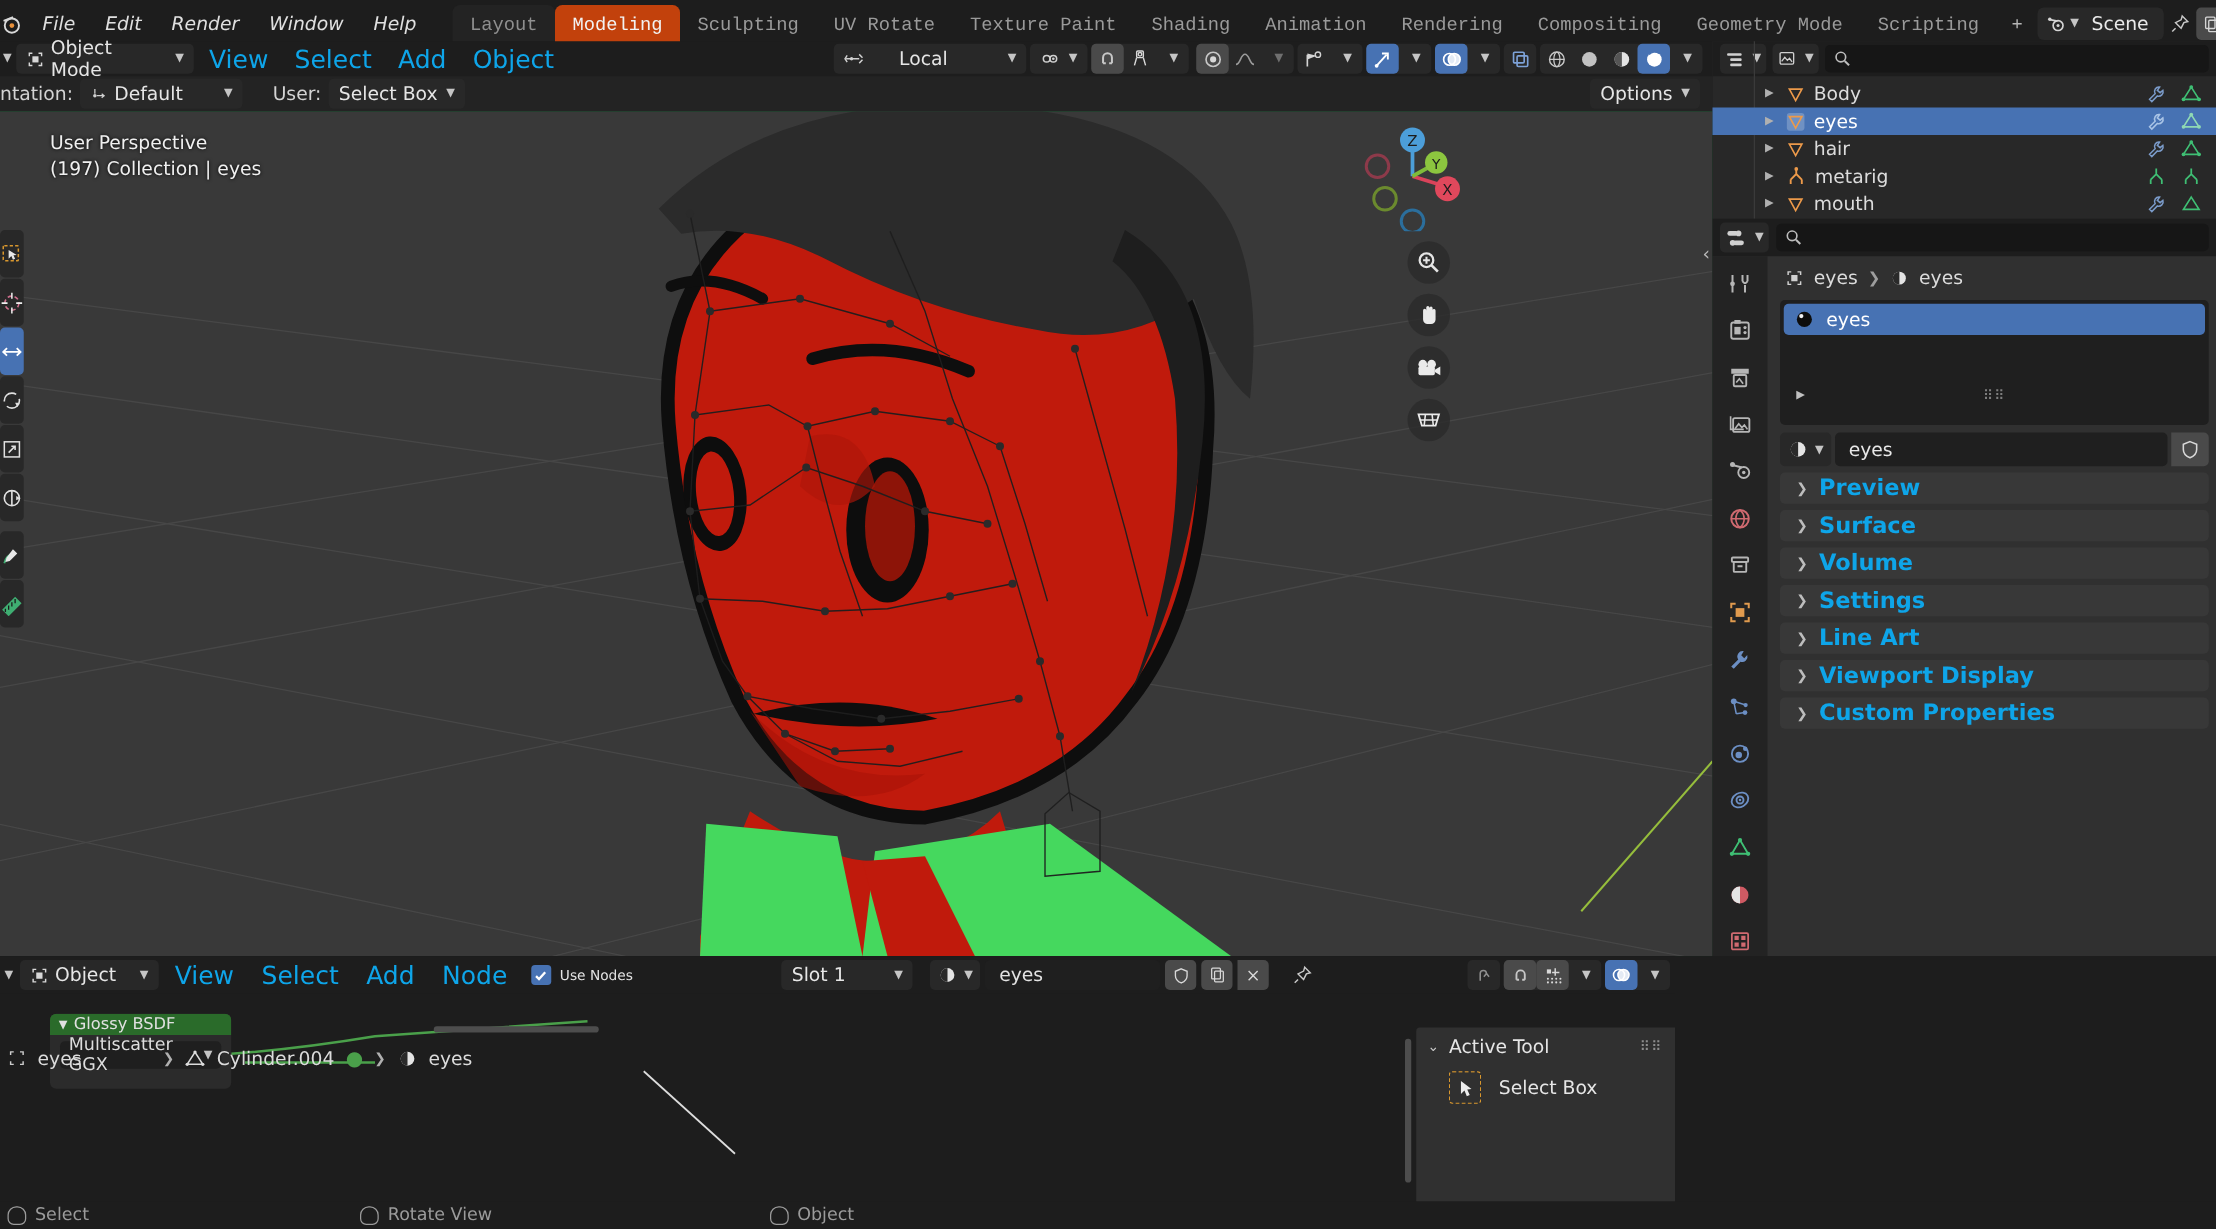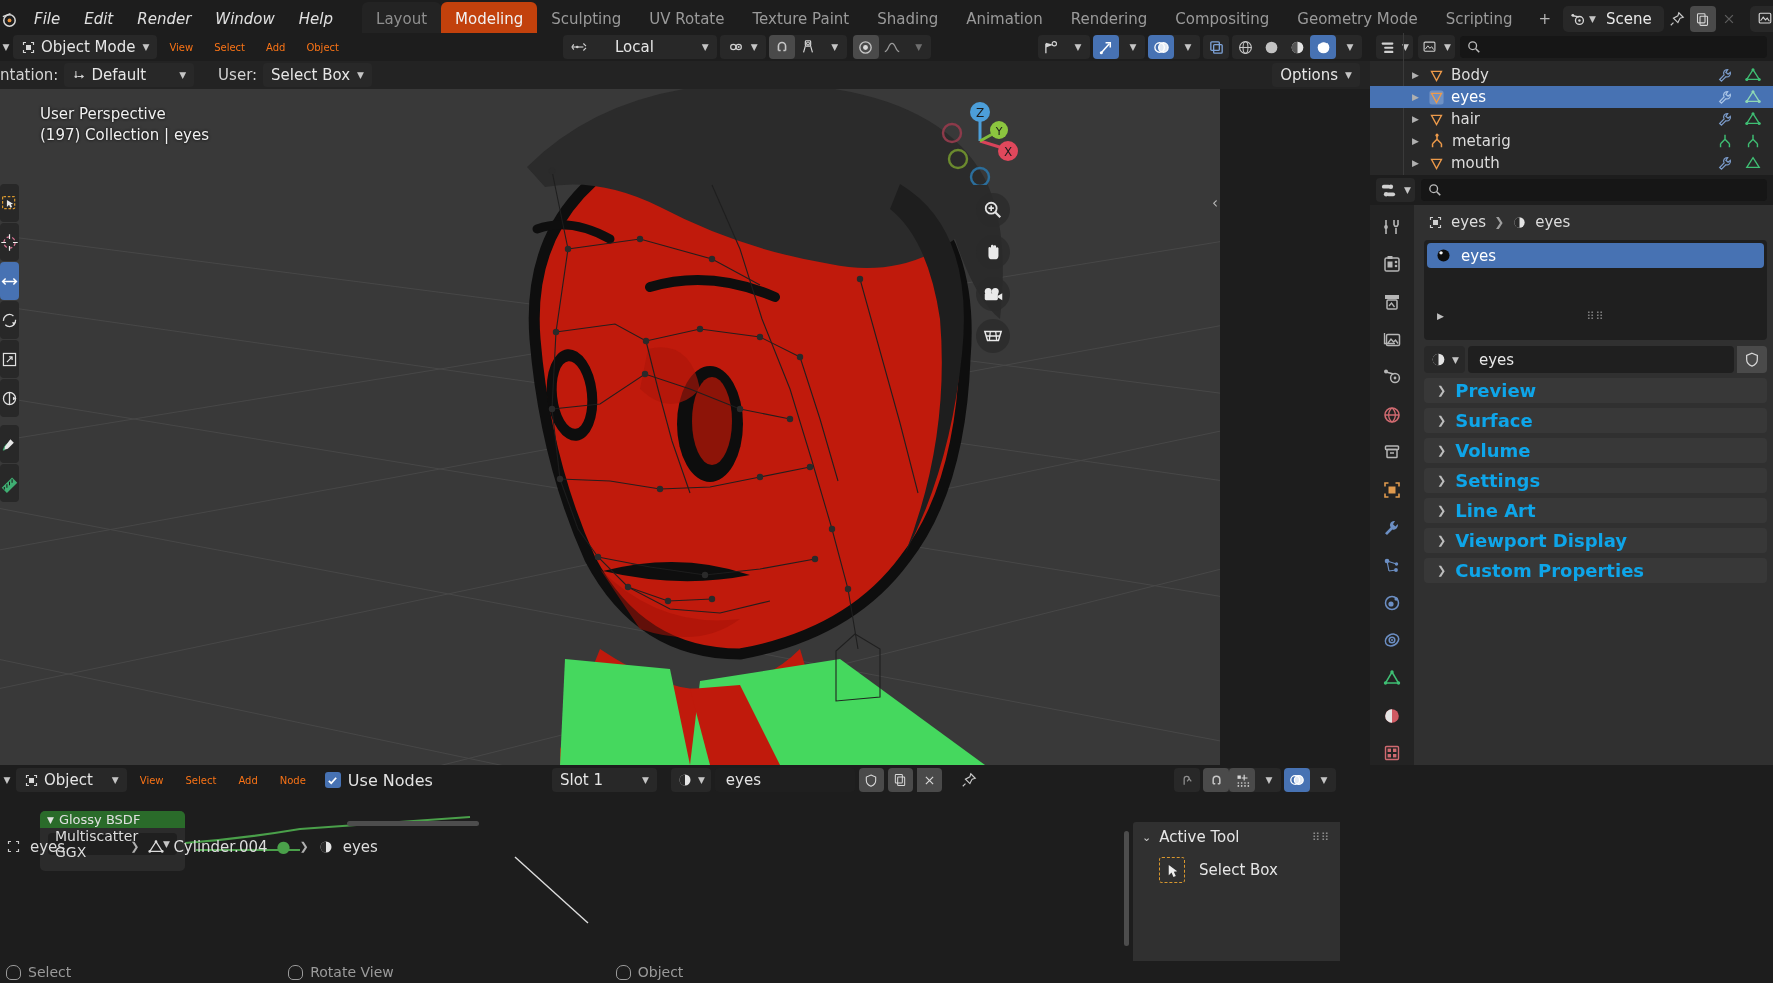--- a/index.html
+++ b/index.html
@@ -14,21 +14,21 @@
   .app { position:relative; width:1773px; height:983px; }
 
   
   .topbar {
     position:absolute; left:0; top:0; width:1773px; height:38px;
     background:#1d1d1d; display:flex; align-items:center;
   }
   .blender-logo { width:34px; height:38px; display:flex; align-items:center; justify-content:center; }
   .menu { display:flex; align-items:center; gap:2px; padding-left:4px;font-style:italic; }
   .menu-item { padding:4px 11px; border-radius:4px; color:#e0e0e0; font-size:15px; white-space:nowrap; }
-  .wstabs { display:flex; align-items:flex-start; height:38px; margin-left:18px; }
+  .wstabs { display:flex; align-items:center; height:38px; margin-left:18px;font-family:Liberation Mono, monospace; }
   .wstab {
     padding:8px 14px 9px; font-size:15px; color:#9a9a9a; white-space:nowrap;
     border-radius:6px 6px 0 0; position:relative; top:2px;
   }
   .wstab.dim { color:#8f8f8f; background:#232323; }
   .wstab.active { background:#c2410c; color:#f2f2f2; }
   .wstab.plus { color:#b5b5b5; padding:8px 12px 9px; }
   .scene-block { display:flex; align-items:center; margin-left:auto; padding-right:6px; gap:0; }
   .pillgrp { display:flex; align-items:center; background:#282828; border-radius:5px; height:26px; }
   .pillgrp .ic { display:flex; align-items:center; padding:0 4px 0 7px; }
@@ -44,32 +44,32 @@
     background:#1d1d1d; display:flex; align-items:center; gap:3px; padding-left:0;
   }
   .btn {
     display:flex; align-items:center; gap:5px; background:#282828;
     border-radius:4px; height:24px; padding:0 8px; font-size:15px; color:#e6e6e6;
   }
   .seg { display:flex; align-items:center; background:#282828; border-radius:4px; height:24px; }
   .seg .sq { width:26px; height:24px; display:flex; align-items:center; justify-content:center; border-radius:4px; }
   .seg .sq.act { background:#4772b3; }
   .seg .sq.pr { background:#4a4a4a; }
-  .txtmenu { padding:2px 9px; font-size:10px; color:#f97316; border-radius:4px; }
+  .txtmenu { padding:2px 9px; font-size:20px; color:#0ea5e9; border-radius:4px; }
 
   
   .vp-tool {
     position:absolute; left:0; top:61px; width:1370px; height:28px;
     background:#232323; display:flex; align-items:center; gap:6px;
   }
   .lbl { font-size:15px; color:#d3d3d3; }
 
   
   .viewport {
-    position:absolute; left:0; top:89px; width:1220px; height:676px;
+    position:absolute; left:0; top:89px; width:1370px; height:676px;
     background:#14532d; overflow:hidden;
   }
   .grid-svg { position:absolute; left:0; top:0; width:1370px; height:676px; }
   .vp-overlay { position:absolute; left:40px; top:15px; line-height:1.42; pointer-events:none; }
   .vp-overlay div { font-size:15px; color:#f0f0f0; text-shadow:0 0 3px #000; }
 
   
   .toolcol {
     position:absolute; left:0; top:95px; width:19px;
     display:flex; flex-direction:column; gap:1px; z-index:6;
@@ -944,21 +944,21 @@
       <div class="txtmenu">View</div>
       <div class="txtmenu">Select</div>
       <div class="txtmenu">Add</div>
       <div class="txtmenu">Node</div>
       <div style="display:flex;align-items:center;gap:7px;margin-left:6px;">
         <span class="checkbox">
           <svg width="11" height="11" viewBox="0 0 12 12">
             <path d="M2 6.4 L4.6 9 L10 3" fill="none" stroke="#fff" stroke-width="2"></path>
           </svg>
         </span>
-        <span style="font-size:16px;">Use Nodes</span>
+        <span style="font-size:11px;">Use Nodes</span>
       </div>
       <div class="btn" style="margin-left:115px;min-width:105px;justify-content:space-between;">
         <span>Slot 1</span>
         <span class="chev">▼</span>
       </div>
       <div class="matpick" style="margin-left:10px;height:24px;">
         <svg width="16" height="16" viewBox="0 0 18 18">
           <circle cx="9" cy="9" r="6.2" fill="#e4e4e4"></circle>
           <path d="M9 2.8 A6.2 6.2 0 0 0 9 15.2 Z" fill="#2a2a2a"></path>
         </svg>

